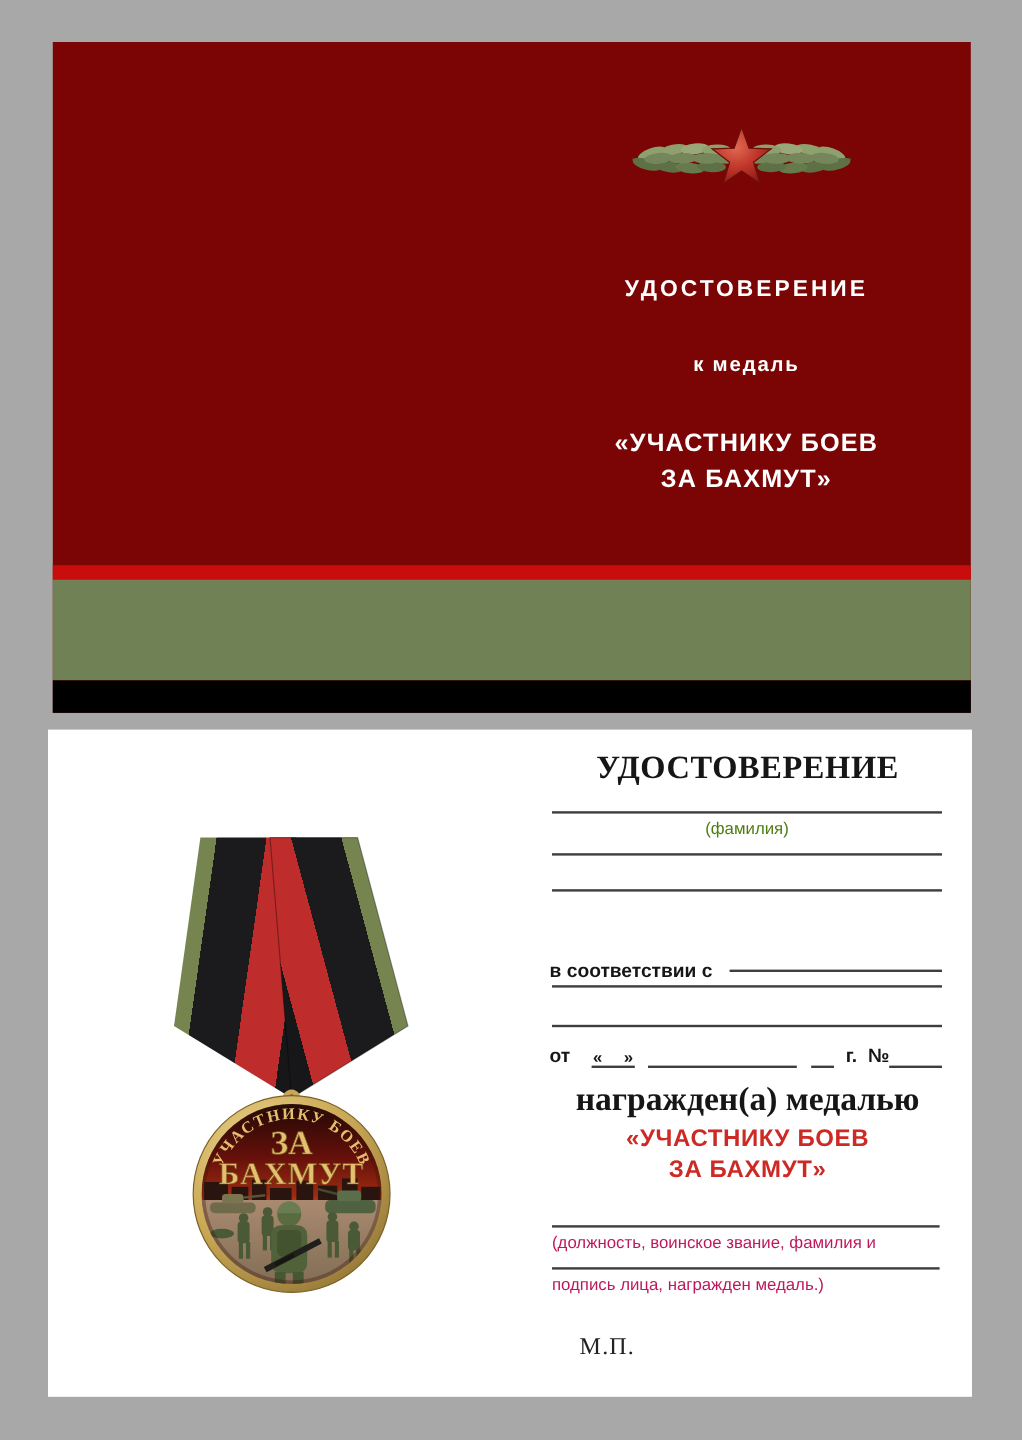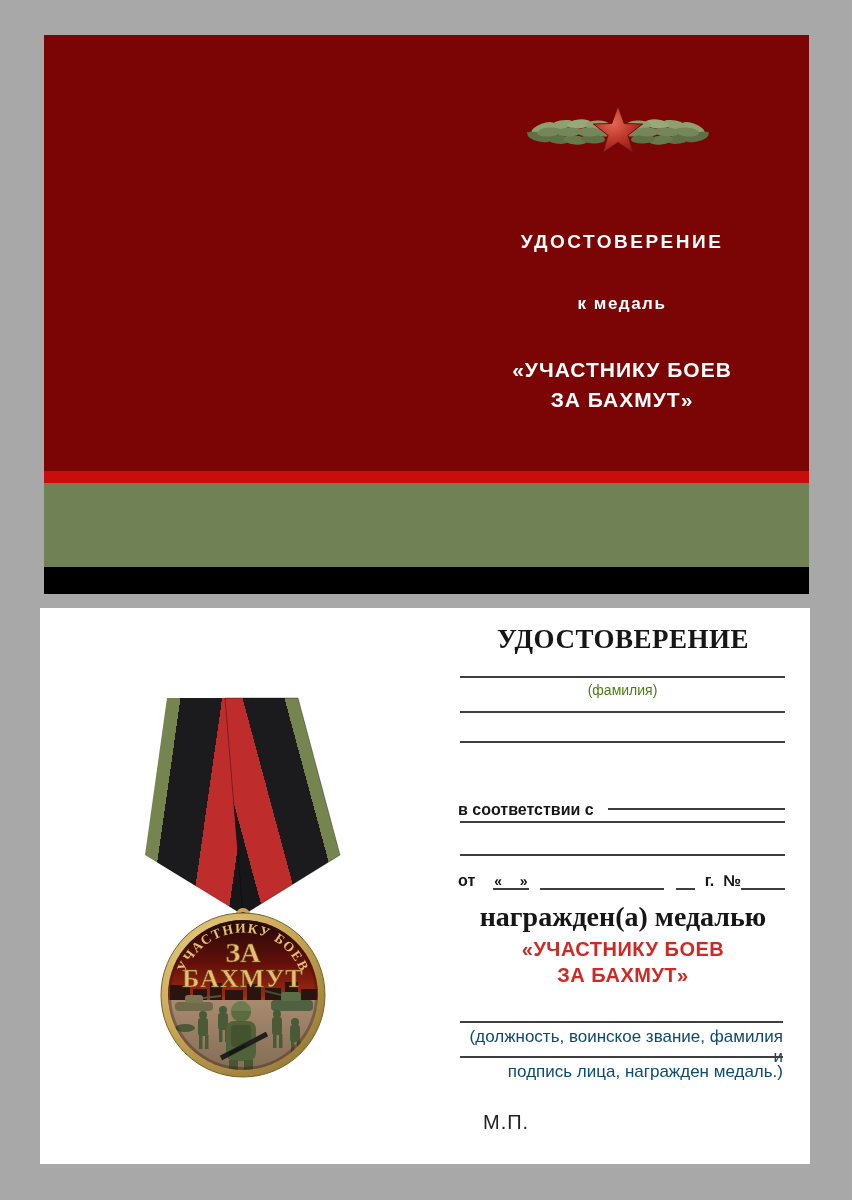--- a/index.html
+++ b/index.html
@@ -17,31 +17,31 @@
 
   .cover-text{position:absolute;left:398px;width:360px;text-align:center;color:#ffffff;}
   .cover-title{top:196px;font-size:19px;font-weight:bold;letter-spacing:2.5px;}
   .cover-sub{top:259px;font-size:17px;font-weight:bold;letter-spacing:1.5px;}
   .cover-medalname{top:320px;font-size:21px;font-weight:bold;letter-spacing:1px;line-height:30px;}
 
   
   .page{left:40px;top:608px;width:770px;height:556px;background:#ffffff;}
   .uline{border-bottom:2px solid #3e3e3e;height:0;}
   .cap{font-size:14px;text-align:center;color:#4d7c0f;}
-  .cap-sm{font-size:17px;text-align:right;color:#0c4a6e;}
+  .cap-sm{font-size:14px;text-align:left;color:#be185d;}
   .serif-title{font-family:"Liberation Serif",serif;font-weight:bold;font-size:27px;
                letter-spacing:0.5px;color:#161616;text-align:center;}
   .serif-award{font-family:"Liberation Serif",serif;font-weight:bold;font-size:28px;
                color:#161616;text-align:center;}
   .redname{font-weight:bold;font-size:20px;letter-spacing:0.5px;text-align:center;}
   .boldlbl{font-weight:bold;font-size:16px;color:#161616;}
   .daterow{display:flex;align-items:flex-end;font-weight:bold;font-size:16px;color:#161616;}
   .quoteseg{width:35px;border-bottom:2px solid #3e3e3e;display:flex;
             justify-content:space-between;font-size:14px;line-height:14px;padding:0 1px;}
-  .stamp{font-size:20px;color:#222222;letter-spacing:1px;}
+  .stamp{font-size:20px;color:#222222;letter-spacing:1px;font-family:Liberation Serif, serif;}
 </style>
 </head>
 <body>
 
 <div class="stage">
 
   <div class="abs cover">
     <div class="cover-main">
 
       <svg class="abs" style="left:469px;top:67px;" width="210" height="62" viewBox="0 0 210 62">

